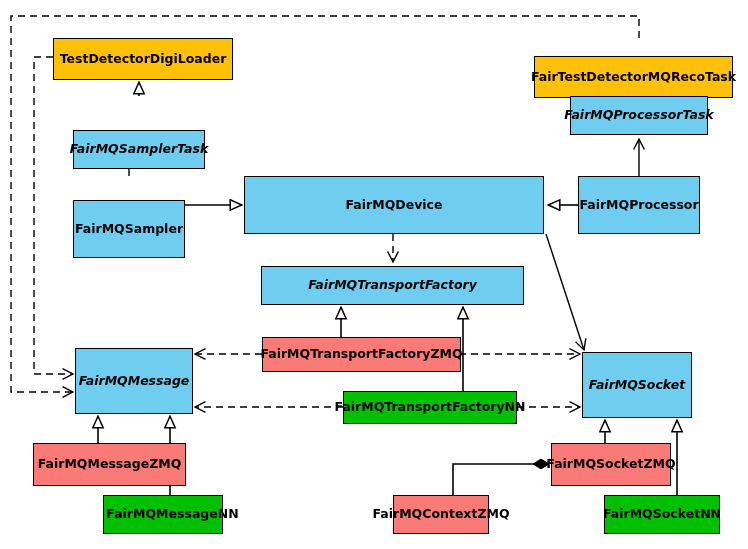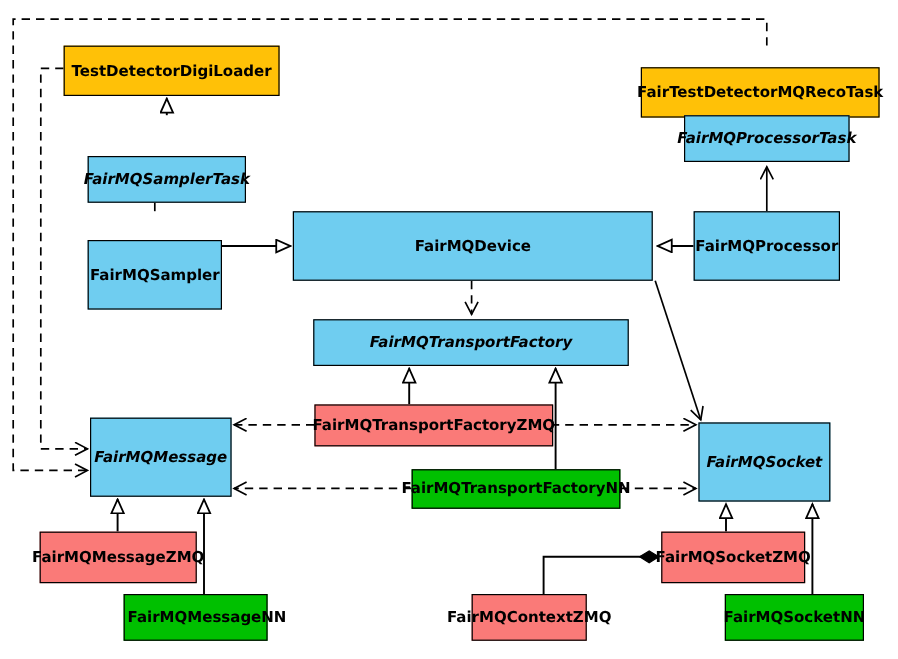--- a/index.html
+++ b/index.html
@@ -88,21 +88,21 @@
       <div class="node frame abstract" style="left: 73px; top: 96px; width: 132px; height: 39px; margin-top: 34px;">FairMQSamplerTask</div>
       <div class="node frame abstract" style="left: 570px; top: 96px; width: 138px; height: 39px;">FairMQProcessorTask</div>
       <div class="node frame" style="left: 73px; top: 176px; width: 112px; height: 58px; margin-top: 24px;">FairMQSampler</div>
       <div class="node frame" style="left: 244px; top: 176px; width: 300px; height: 58px;">FairMQDevice</div>
       <div class="node frame" style="left: 578px; top: 176px; width: 122px; height: 58px;">FairMQProcessor</div>
       <div class="node frame abstract" style="left: 261px; top: 266px; width: 263px; height: 39px;">FairMQTransportFactory</div>
       <div class="node zmq" style="left: 262px; top: 337px; width: 199px; height: 35px;">FairMQTransportFactoryZMQ</div>
       <div class="node nn" style="left: 343px; top: 391px; width: 174px; height: 33px;">FairMQTransportFactoryNN</div>
       <div class="node frame abstract" style="left: 75px; top: 348px; width: 118px; height: 66px;">FairMQMessage</div>
       <div class="node frame abstract" style="left: 582px; top: 352px; width: 110px; height: 66px;">FairMQSocket</div>
-      <div class="node zmq" style="left: 33px; top: 443px; width: 131px; height: 43px;">FairMQMessageZMQ</div>
+      <div class="node zmq" style="left: 33px; top: 443px; width: 153px; height: 43px;">FairMQMessageZMQ</div>
       <div class="node nn" style="left: 103px; top: 495px; width: 120px; height: 39px; padding-left: 19px;">FairMQMessageNN</div>
       <div class="node zmq" style="left: 551px; top: 443px; width: 120px; height: 43px;">FairMQSocketZMQ</div>
       <div class="node zmq" style="left: 393px; top: 495px; width: 96px; height: 39px;">FairMQContextZMQ</div>
       <div class="node nn" style="left: 604px; top: 495px; width: 116px; height: 39px;">FairMQSocketNN</div>
     </div>
 
 
 </div>
 
 </body></html>

